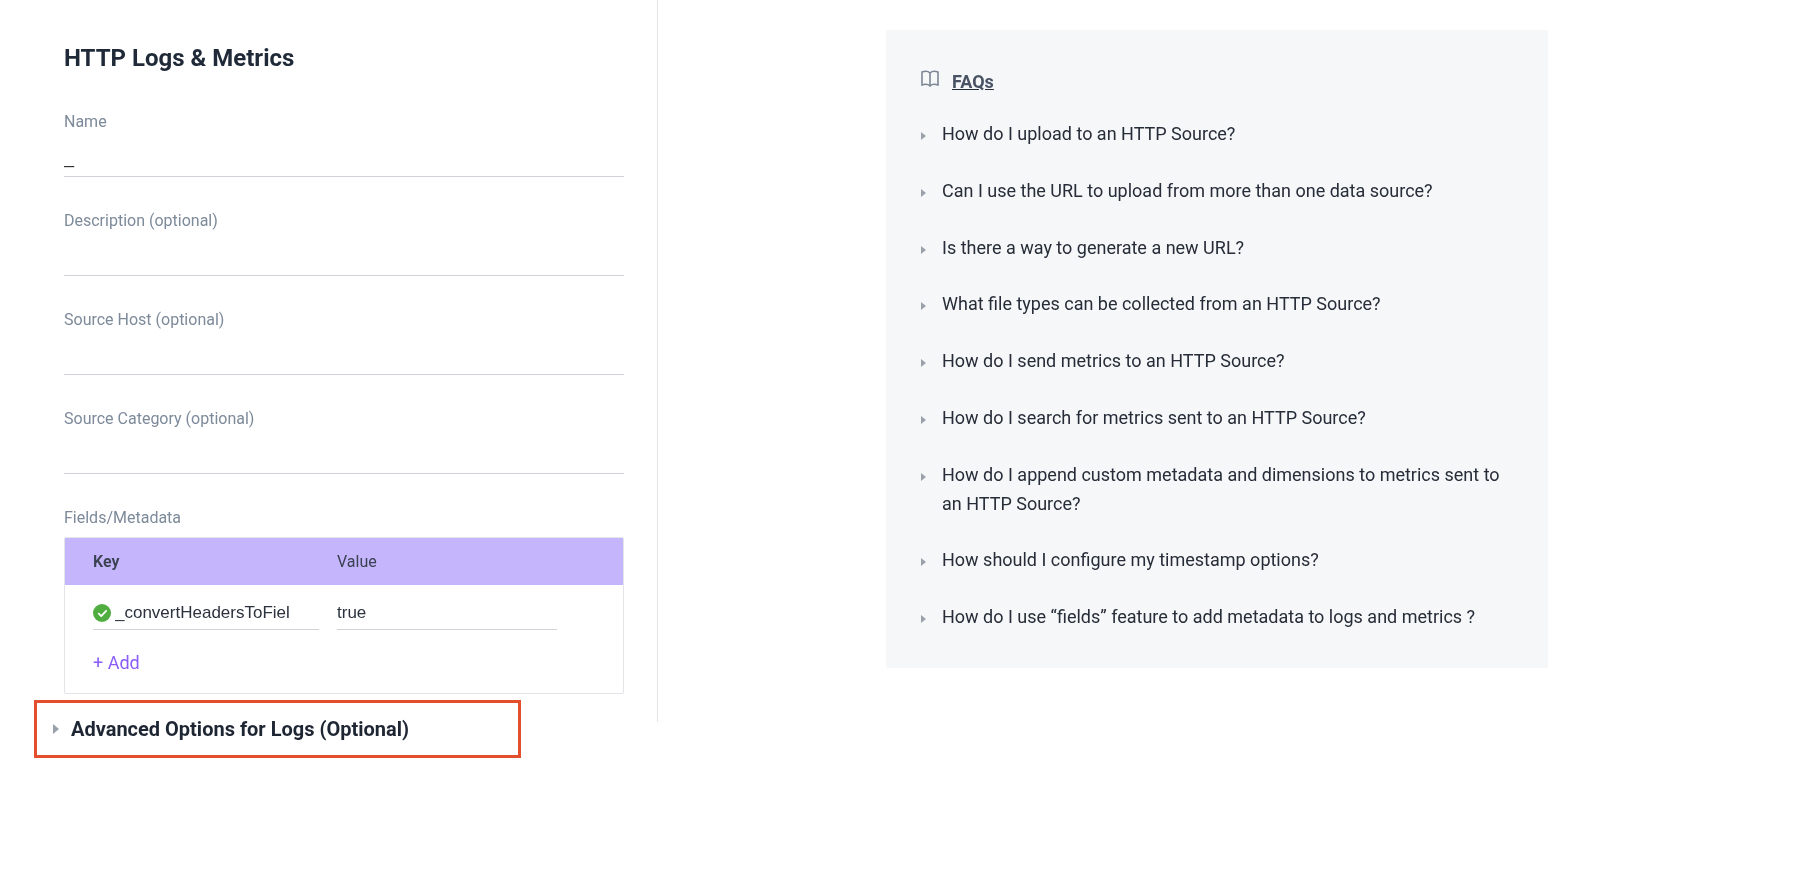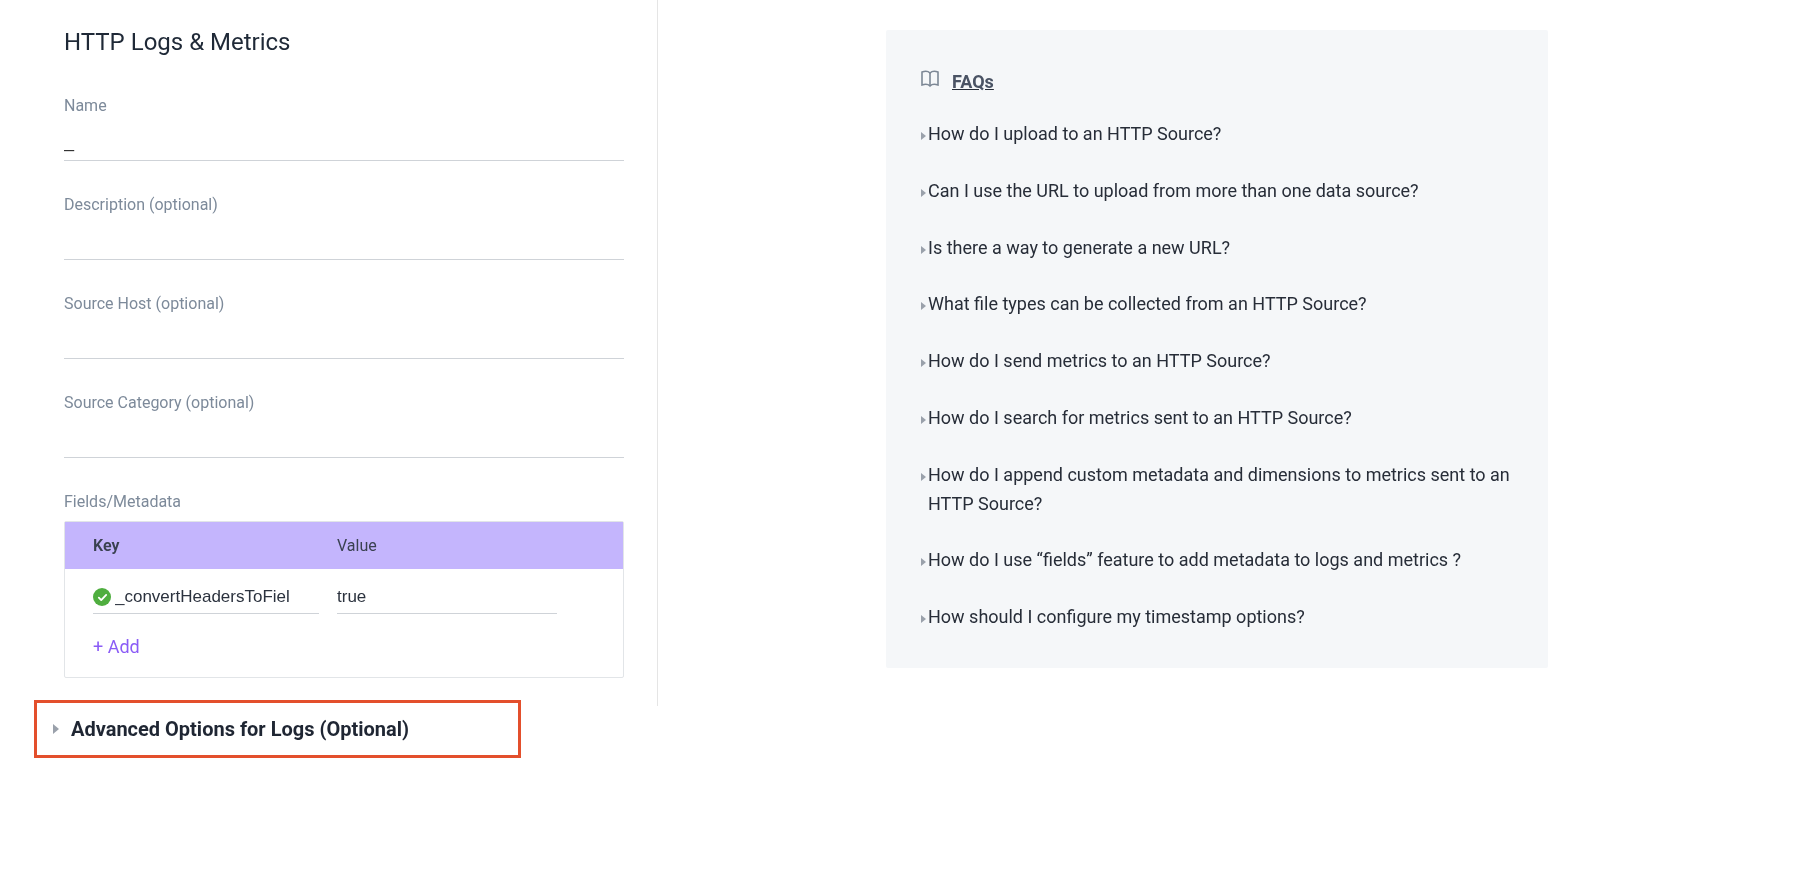--- a/index.html
+++ b/index.html
@@ -15,23 +15,24 @@
       position: absolute;
       left: 28px;
       top: 0;
       width: 630px;
       border-right: 1px solid #e5e5e5;
       min-height: 700px;
       padding: 28px 36px 28px 36px;
     }
     .panel-title {
       font-size: 24px;
-      font-weight: 400;
+      font-weight: 700;
       color: #1f2937;
       margin-bottom: 40px;
+      margin-top: 16px;
     }
     .form-group {
       margin-bottom: 34px;
     }
     .field-label {
       font-size: 16px;
       color: #7d8a9a;
       display: block;
       margin-bottom: 10px;
     }
@@ -168,20 +169,21 @@
     }
     .faqs-header svg { color: #7c8795; }
     .faqs-title {
       font-size: 18px;
       font-weight: 700;
       color: #4a5364;
     }
     .faq-item {
       display: flex;
       align-items: flex-start;
+      gap: 14px;
       margin-bottom: 28px;
       cursor: pointer;
     }
     .faq-item:last-child { margin-bottom: 0; }
     .faq-caret {
       color: #9aa1ab;
       flex-shrink: 0;
       margin-top: 6px;
     }
     .faq-question {
@@ -300,22 +302,22 @@
       <div class="faq-item">
         <span class="faq-caret"><svg width="8" height="10" viewBox="0 0 8 10">
             <path d="M1 1 L6 5 L1 9 Z" fill="#9aa1ab"></path>
           </svg></span>
         <span class="faq-question">How do I append custom metadata and dimensions to metrics sent to an HTTP Source?</span>
       </div>
       <div class="faq-item">
         <span class="faq-caret"><svg width="8" height="10" viewBox="0 0 8 10">
             <path d="M1 1 L6 5 L1 9 Z" fill="#9aa1ab"></path>
           </svg></span>
+        <span class="faq-question">How should I configure my timestamp options?</span>
+      </div>
+      <div class="faq-item">
+        <span class="faq-caret"><svg width="8" height="10" viewBox="0 0 8 10">
+            <path d="M1 1 L6 5 L1 9 Z" fill="#9aa1ab"></path>
+          </svg></span>
         <span class="faq-question">How do I use “fields” feature to add metadata to logs and metrics ?</span>
-      </div>
-      <div class="faq-item">
-        <span class="faq-caret"><svg width="8" height="10" viewBox="0 0 8 10">
-            <path d="M1 1 L6 5 L1 9 Z" fill="#9aa1ab"></path>
-          </svg></span>
-        <span class="faq-question">How should I configure my timestamp options?</span>
       </div>
     </div>
 </div>
 
 </body></html>

